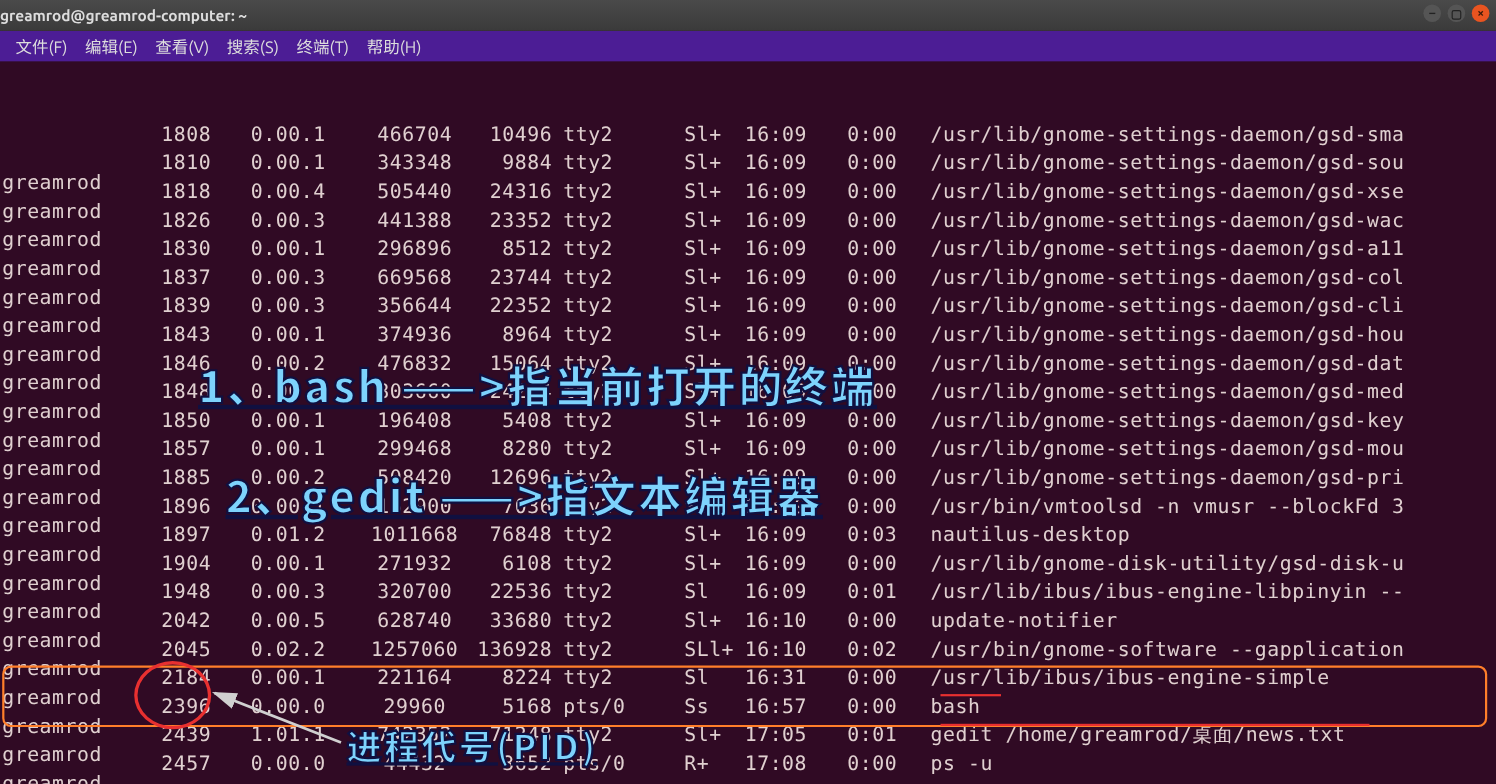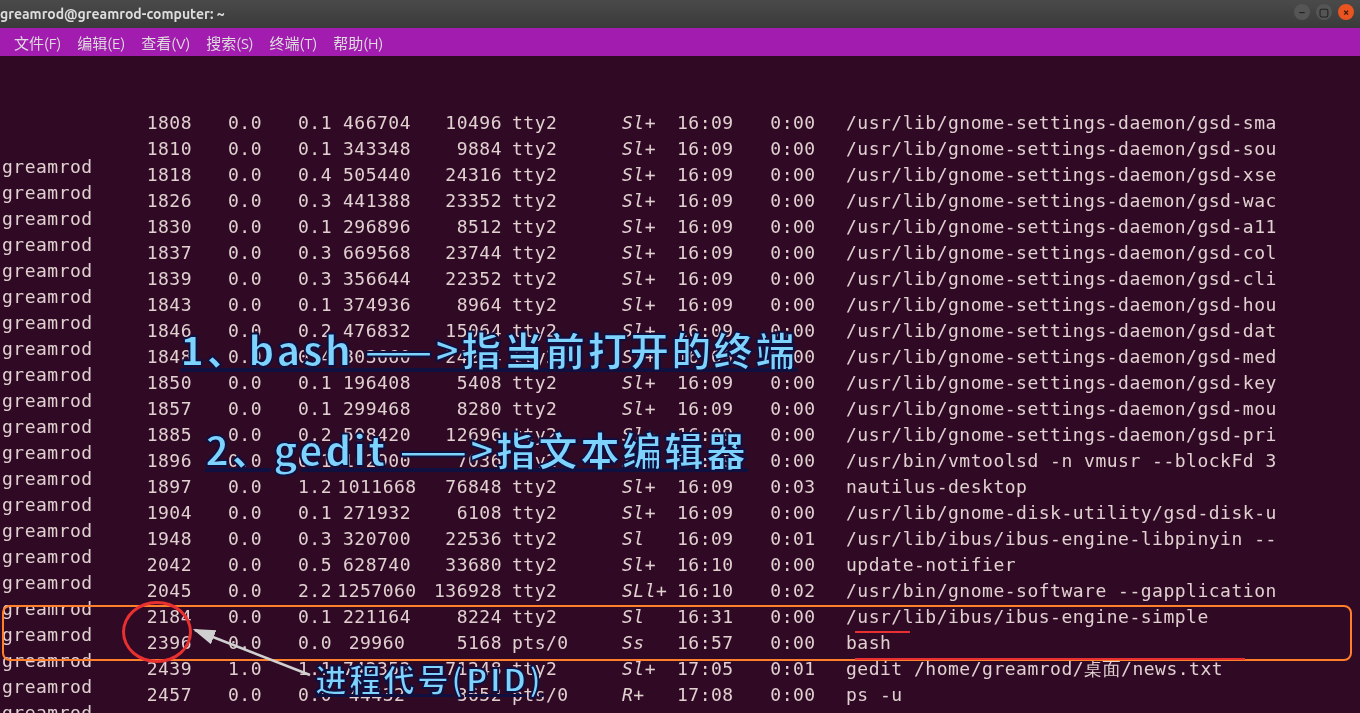--- a/index.html
+++ b/index.html
@@ -34,46 +34,46 @@
   }
   .titlebar .controls span {
     width: 16px; height: 16px; border-radius: 8px;
     display: inline-flex; align-items: center; justify-content: center;
     font-size: 11px; font-weight: bold;
     background: #555; color: #222;
   }
   .titlebar .controls .close { background: #e95420; color: #3a1a0a; }
   .menubar {
     height: 28px;
-    background: #a21caf;
+    background: #4c1d95;
     display: flex;
     align-items: center;
     padding: 0 6px;
     font-family: "Ubuntu","Noto Sans CJK SC",sans-serif;
     font-size: 15px;
     color: #ddd;
   }
   .menubar .menu-item { padding: 0 8px; cursor: pointer; }
   .term {
     background: #300a24;
     padding: 2px 2px 0 2px;
     line-height: 1.45;
     white-space: pre;
     font-size: 18px;
     letter-spacing: 0.5px;
   }
   .row { height: 26px; display: flex; white-space: pre; }
   .c-user  { width: 110px; margin-top: 44px; }
   .c-pid   { width: 80px; text-align: right; }
   .c-cpu   { width: 70px; text-align: right; }
-  .c-mem   { width: 70px; text-align: right; }
+  .c-mem   { width: 70px; text-align: left; }
   .c-vsz   { width: 90px; text-align: center; }
   .c-rss   { width: 80px; text-align: right; }
   .c-tty   { width: 80px; padding-left: 10px; }
-  .c-stat  { width: 80px; padding-left: 40px; font-style: italic; }
+  .c-stat  { width: 80px; padding-left: 40px; }
   .c-start { width: 90px; padding-left: 15px; }
   .c-time  { width: 90px; text-align: center; padding-right: 8px;}
   .c-cmd   { flex: 1; padding-left: 4px; overflow: hidden; }
   
   .annot {
     position: absolute;
     font-family: "Noto Sans CJK SC","Microsoft YaHei",sans-serif;
     font-weight: 900;
     font-size: 40px;
     color: #7dd3fc;

